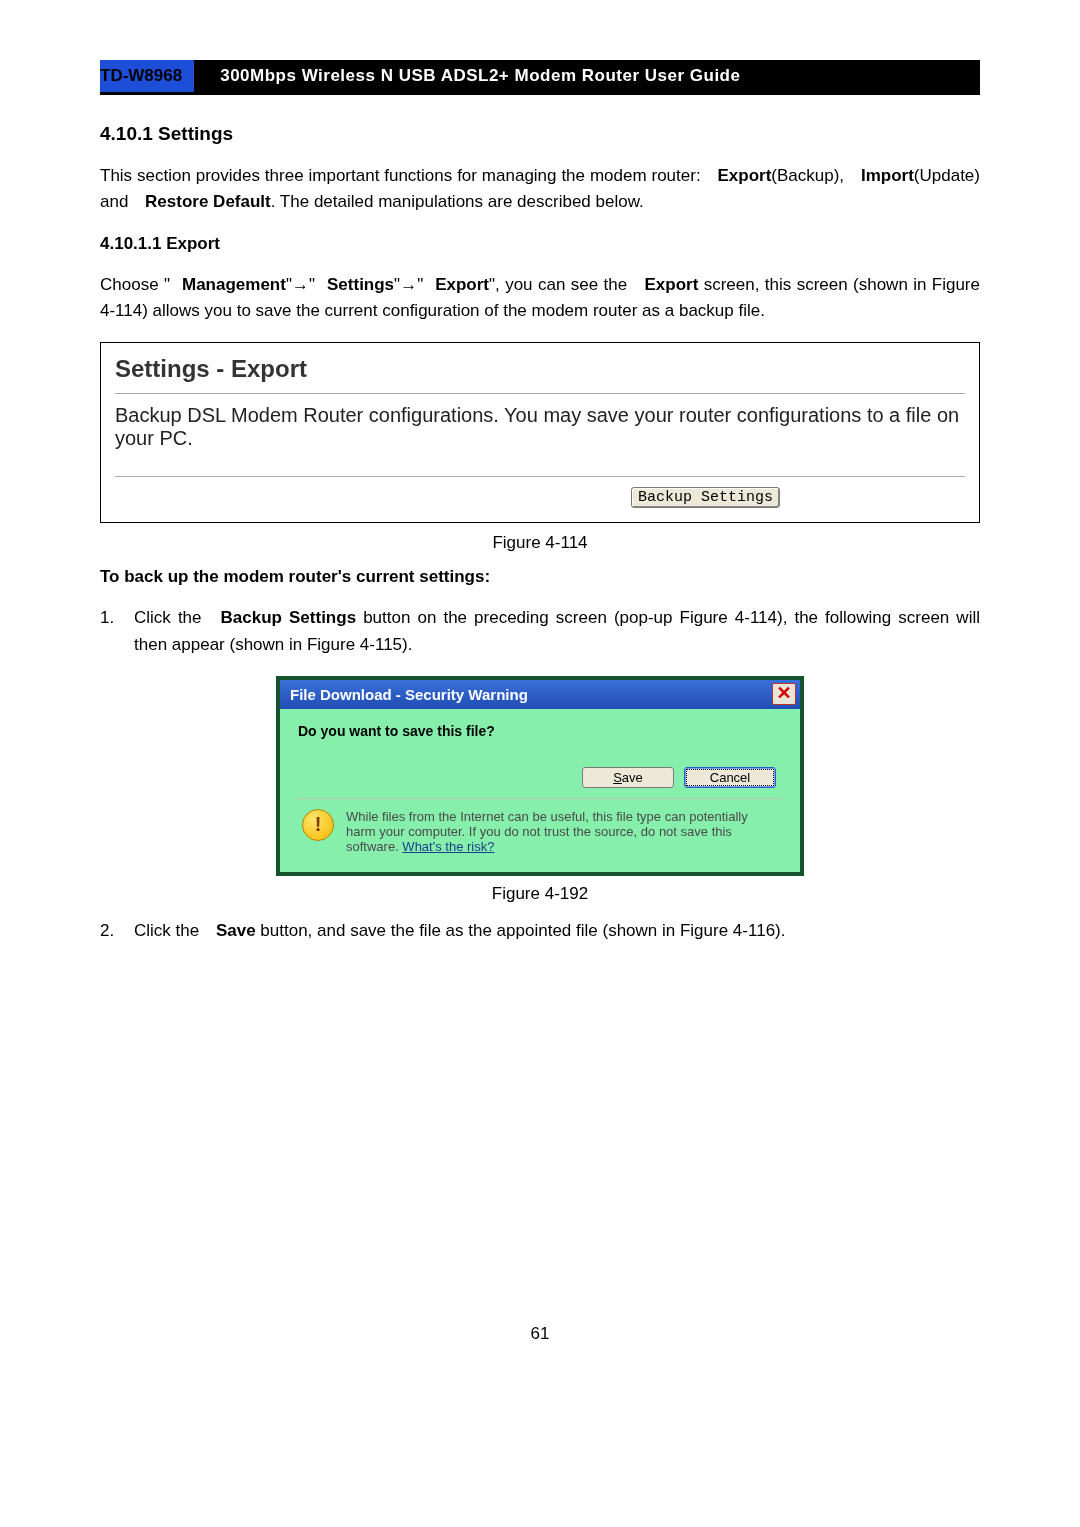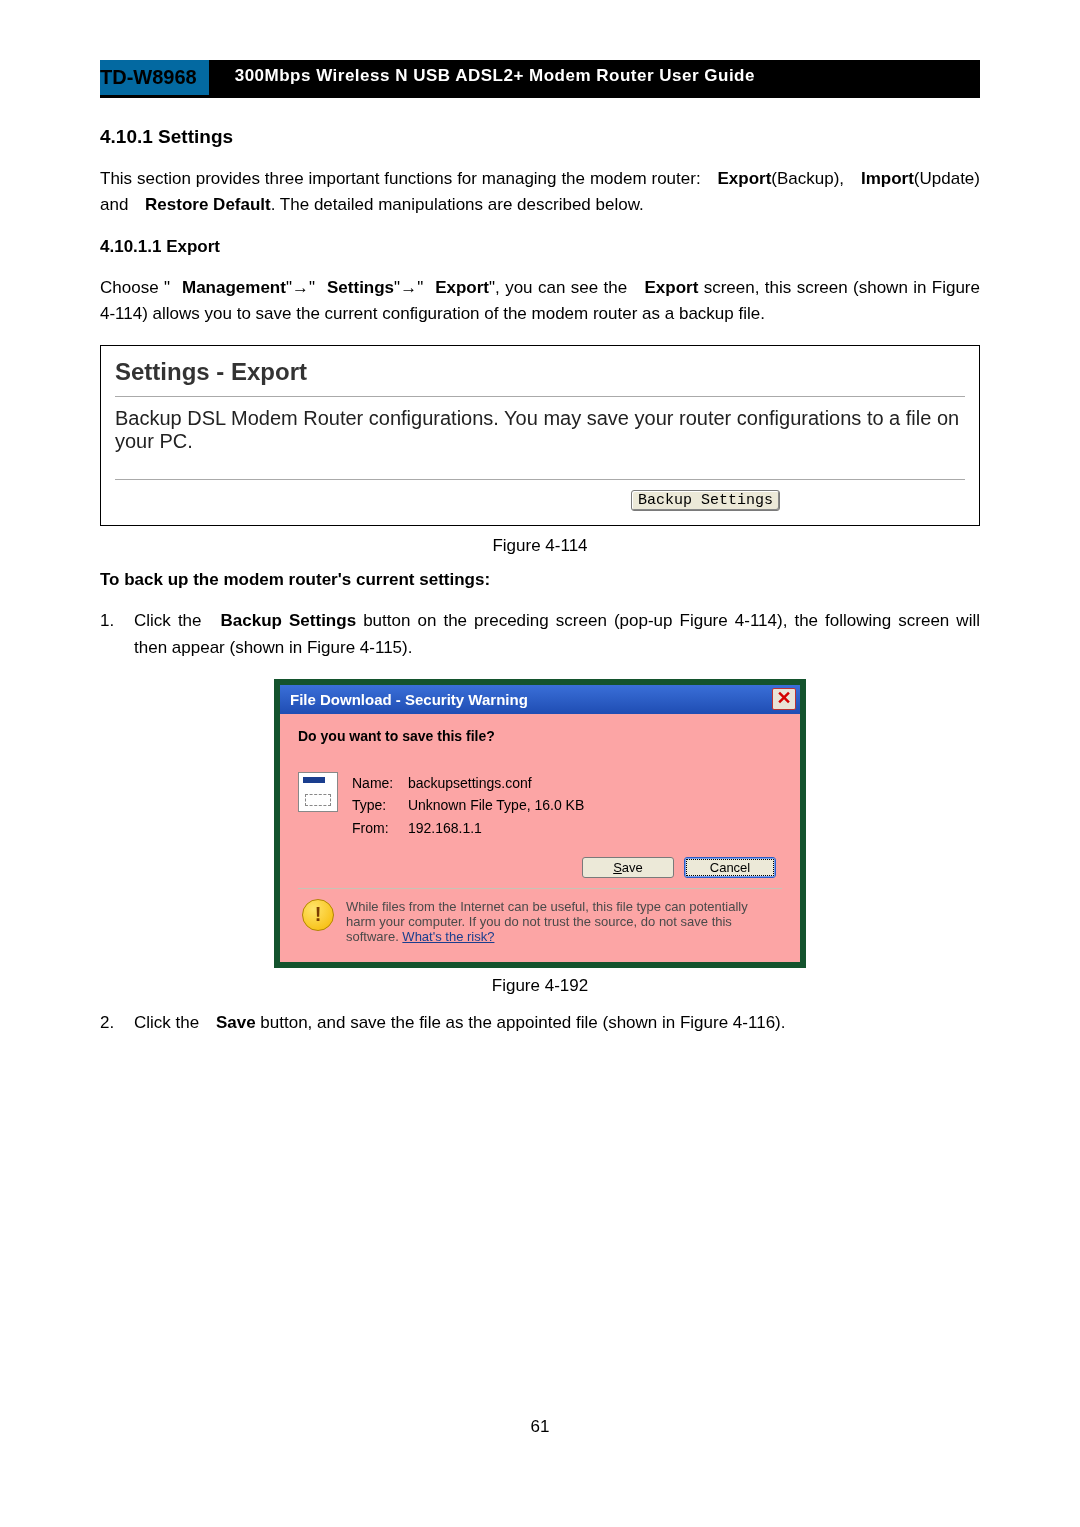--- a/index.html
+++ b/index.html
@@ -13,24 +13,24 @@
   .page {
     padding: 60px 100px 40px 100px;
   }
   .header-bar {
     display: flex;
     align-items: stretch;
     border-bottom: 3px solid #000;
     margin-bottom: 28px;
   }
   .header-model {
-    background: #0369a1;
+    background: #1d4ed8;
     color: #000;
     font-weight: bold;
-    font-size: 20px;
+    font-size: 17px;
     padding: 6px 12px 6px 0;
   }
   .header-title {
     background: #000;
     color: #fff;
     font-weight: bold;
     font-size: 17px;
     padding: 6px 26px;
     flex: 1;
     letter-spacing: 0.5px;
@@ -119,23 +119,23 @@
     flex: none;
   }
   .ol-body { flex: 1; }
   .dialog-wrap {
     display: flex;
     justify-content: center;
     margin: 10px 0 6px 0;
   }
   .dialog {
     width: 520px;
-    border: 6px solid #14532d;
+    border: 4px solid #14532d;
     font-family: Tahoma, Arial, sans-serif;
-    background: #fca5a5;
+    background: #86efac;
   }
   .dlg-title {
     background: linear-gradient(#3a6fd8,#1f4db3);
     color: #fff;
     font-weight: bold;
     font-size: 15px;
     padding: 3px 4px 4px 10px;
     display: flex;
     align-items: center;
     justify-content: space-between;
@@ -295,28 +295,20 @@
   </div>
 
   <div class="dialog-wrap">
     <div class="dialog">
       <div class="dlg-title">
         <span>File Download - Security Warning</span>
         <div class="dlg-close">✕</div>
       </div>
       <div class="dlg-body">
         <div class="dlg-q">Do you want to save this file?</div>
-        <div class="dlg-row">
-          <div class="dlg-icon"></div>
-          <div class="dlg-meta">
-            <div><span class="lbl">Name:</span> <span>backupsettings.conf</span></div>
-            <div><span class="lbl">Type:</span> <span>Unknown File Type, 16.0 KB</span></div>
-            <div><span class="lbl">From:</span> <span>192.168.1.1</span></div>
-          </div>
-        </div>
         <div class="dlg-btns">
           <button class="win-btn"><span class="underline">S</span><span>ave</span></button>
           <button class="win-btn focus">Cancel</button>
         </div>
         <hr class="dlg-hr">
         <div class="dlg-warn">
           <div class="warn-icon"></div>
           <div>
             <span>While files from the Internet can be useful, this file type can potentially harm your computer. If you do not trust the source, do not save this software. </span><a href="#">What's the risk?</a>
           </div>

